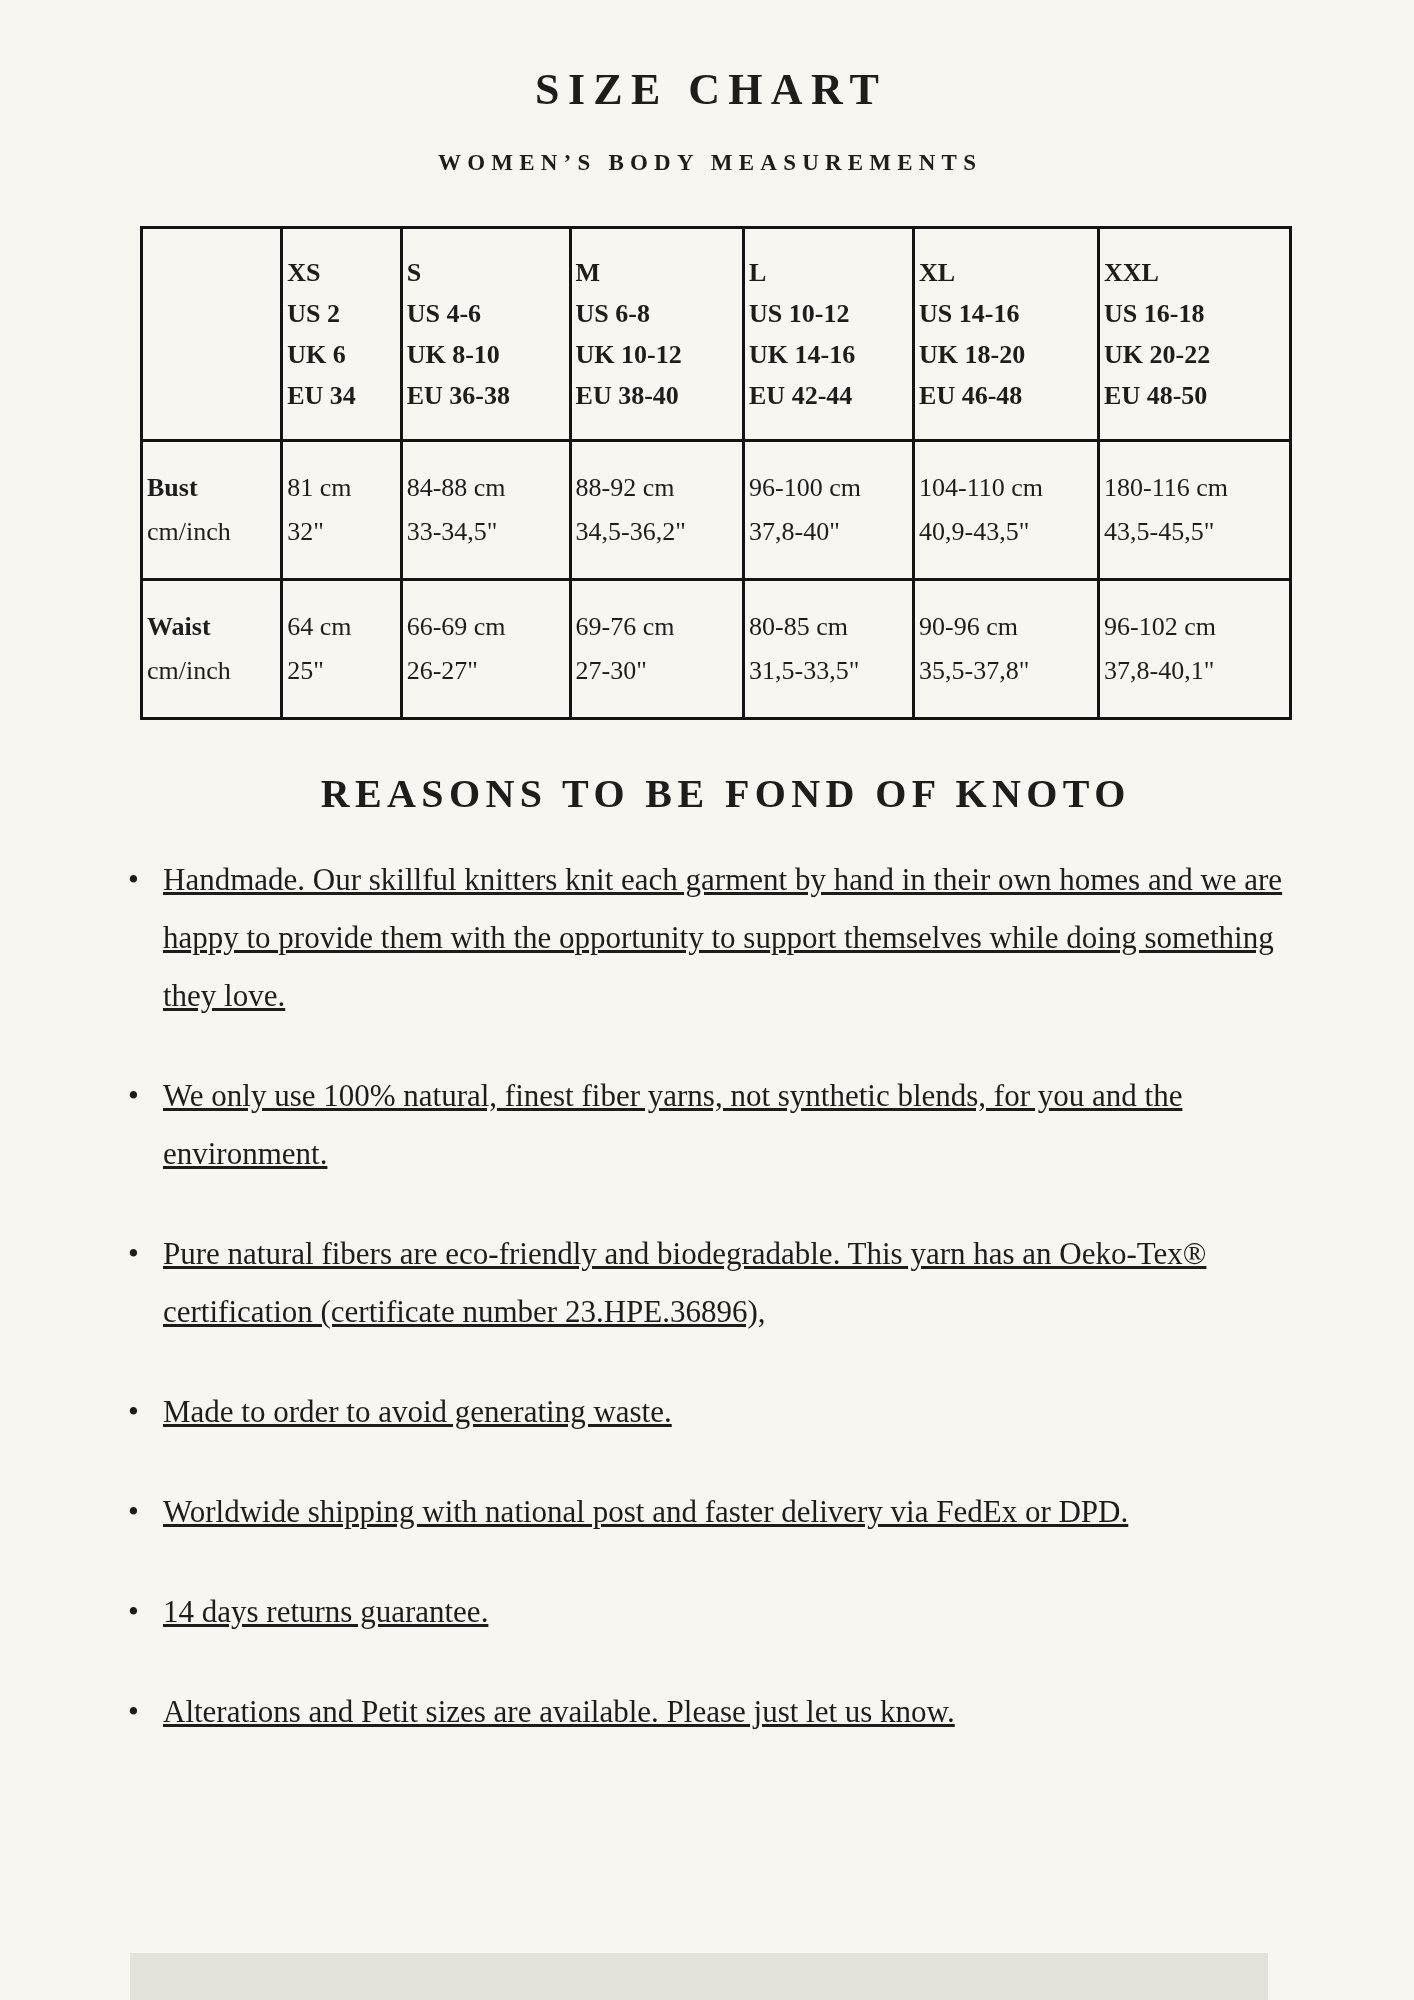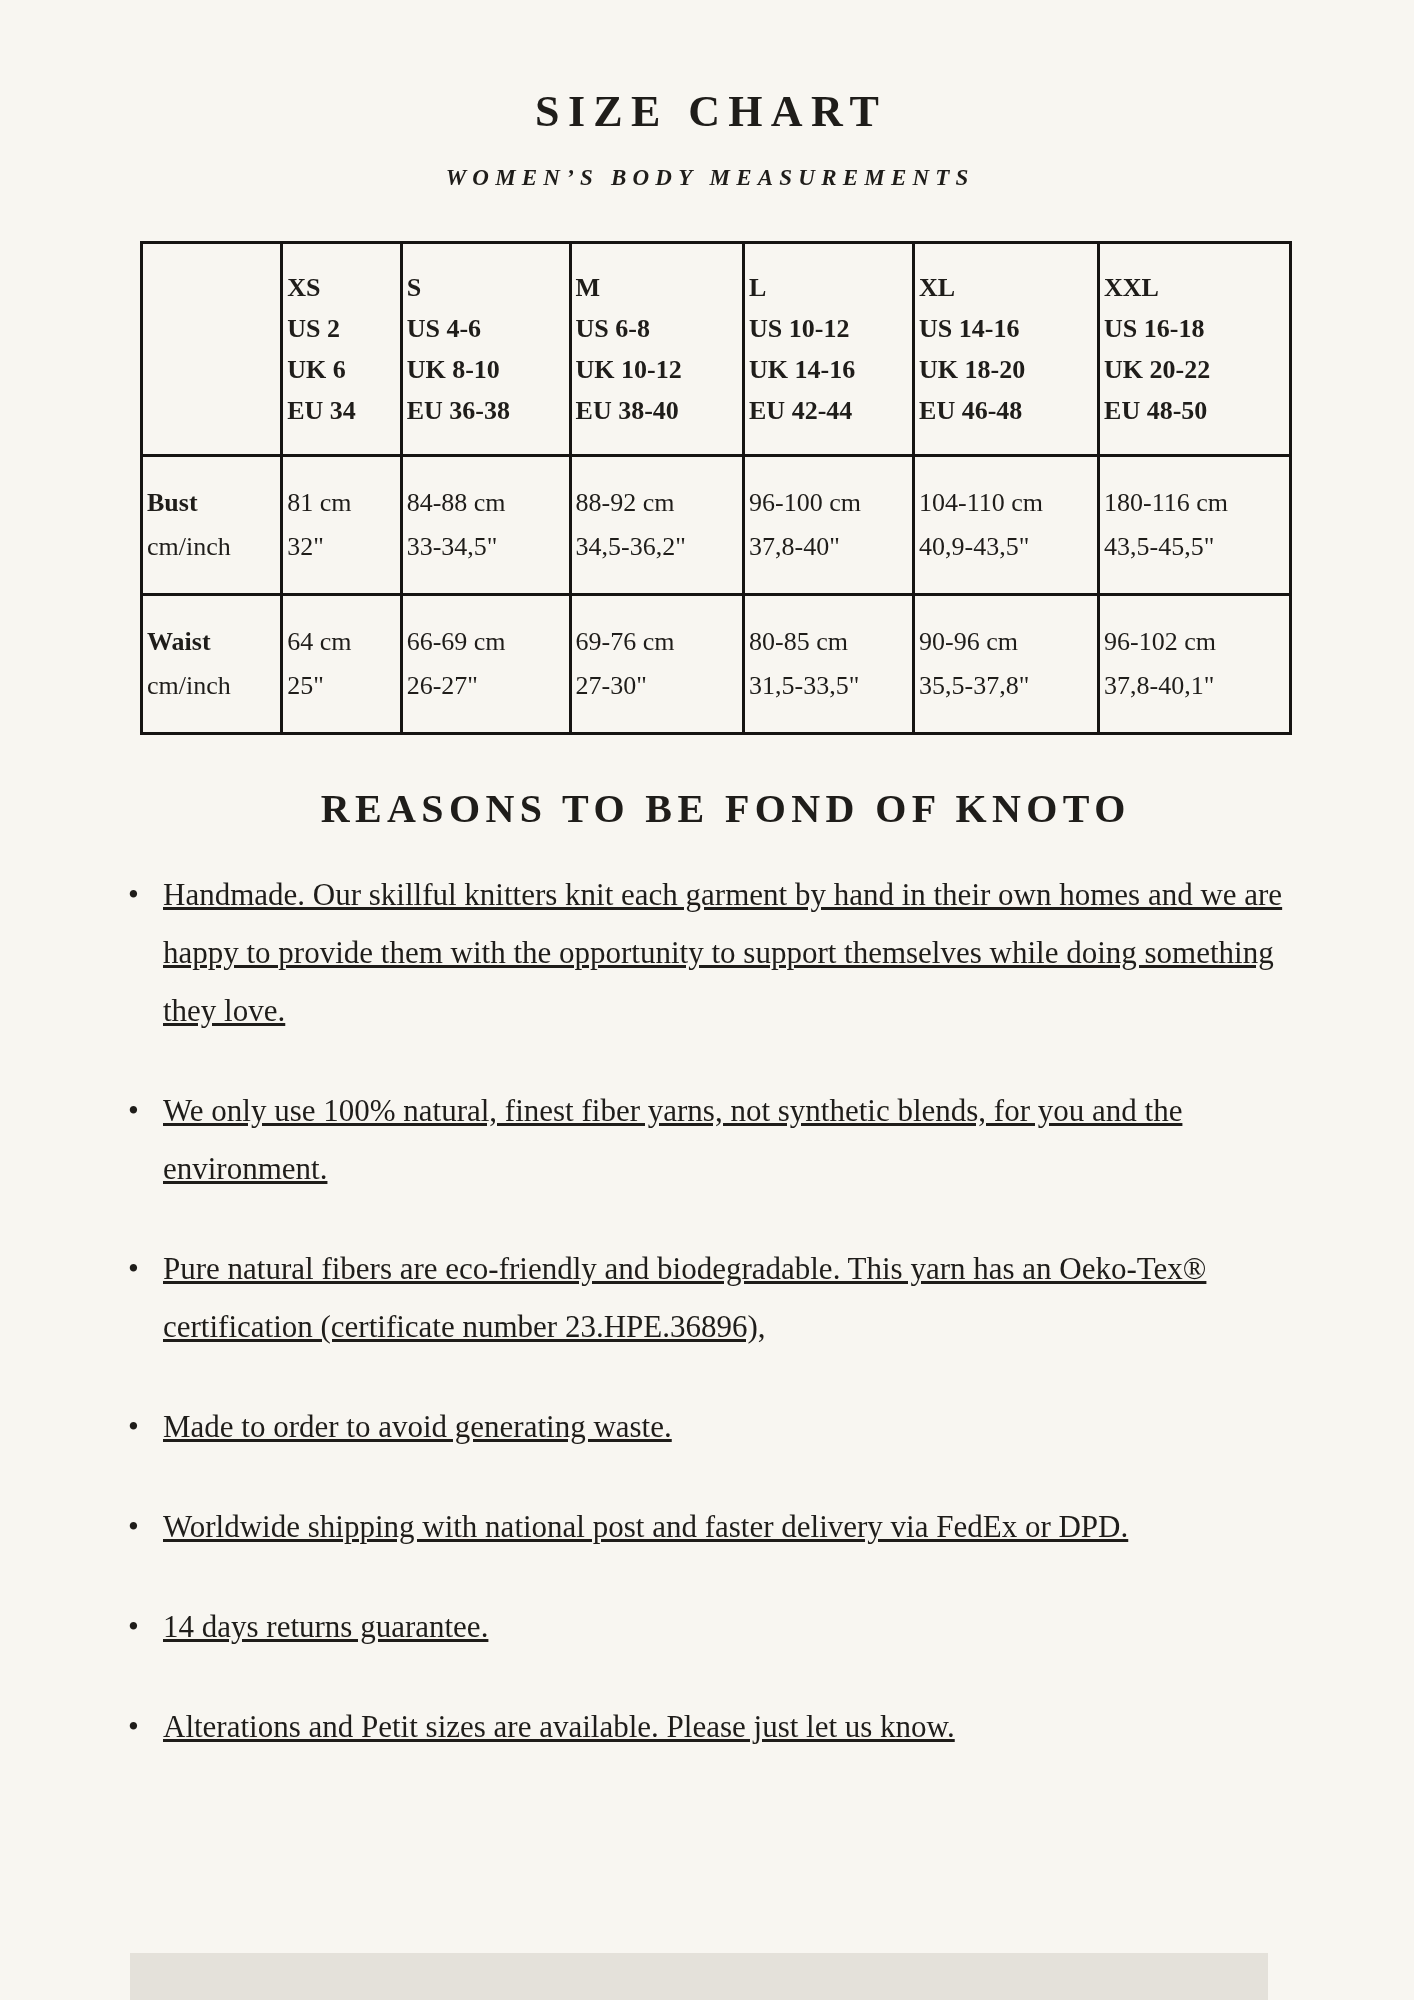--- a/index.html
+++ b/index.html
@@ -7,35 +7,34 @@
     position: relative;
     width: 1414px;
     height: 2000px;
     background: #f8f6f1;
     color: #1f1d1a;
     font-family: "Liberation Serif", "DejaVu Serif", serif;
     overflow: hidden;
   }
   h1.title {
     margin: 0;
-    padding-top: 86px;
+    padding-top: 64px;
     text-align: center;
     font-size: 44px;
     font-weight: 700;
     letter-spacing: 0.19em;
     text-indent: 0.19em;
   }
   .subtitle {
-    margin-top: 28px;
+    margin-top: 35px;
     text-align: center;
     font-size: 23px;
     font-weight: 700;
     letter-spacing: 0.27em;
     text-indent: 0.27em;
-    font-style: italic;
   }
   table.size-table {
     margin: 50px 0 0 140px;
     width: 1152px;
     border-collapse: collapse;
     table-layout: fixed;
   }
   .size-table th, .size-table td {
     border: 3px solid #161412;
     text-align: left;

